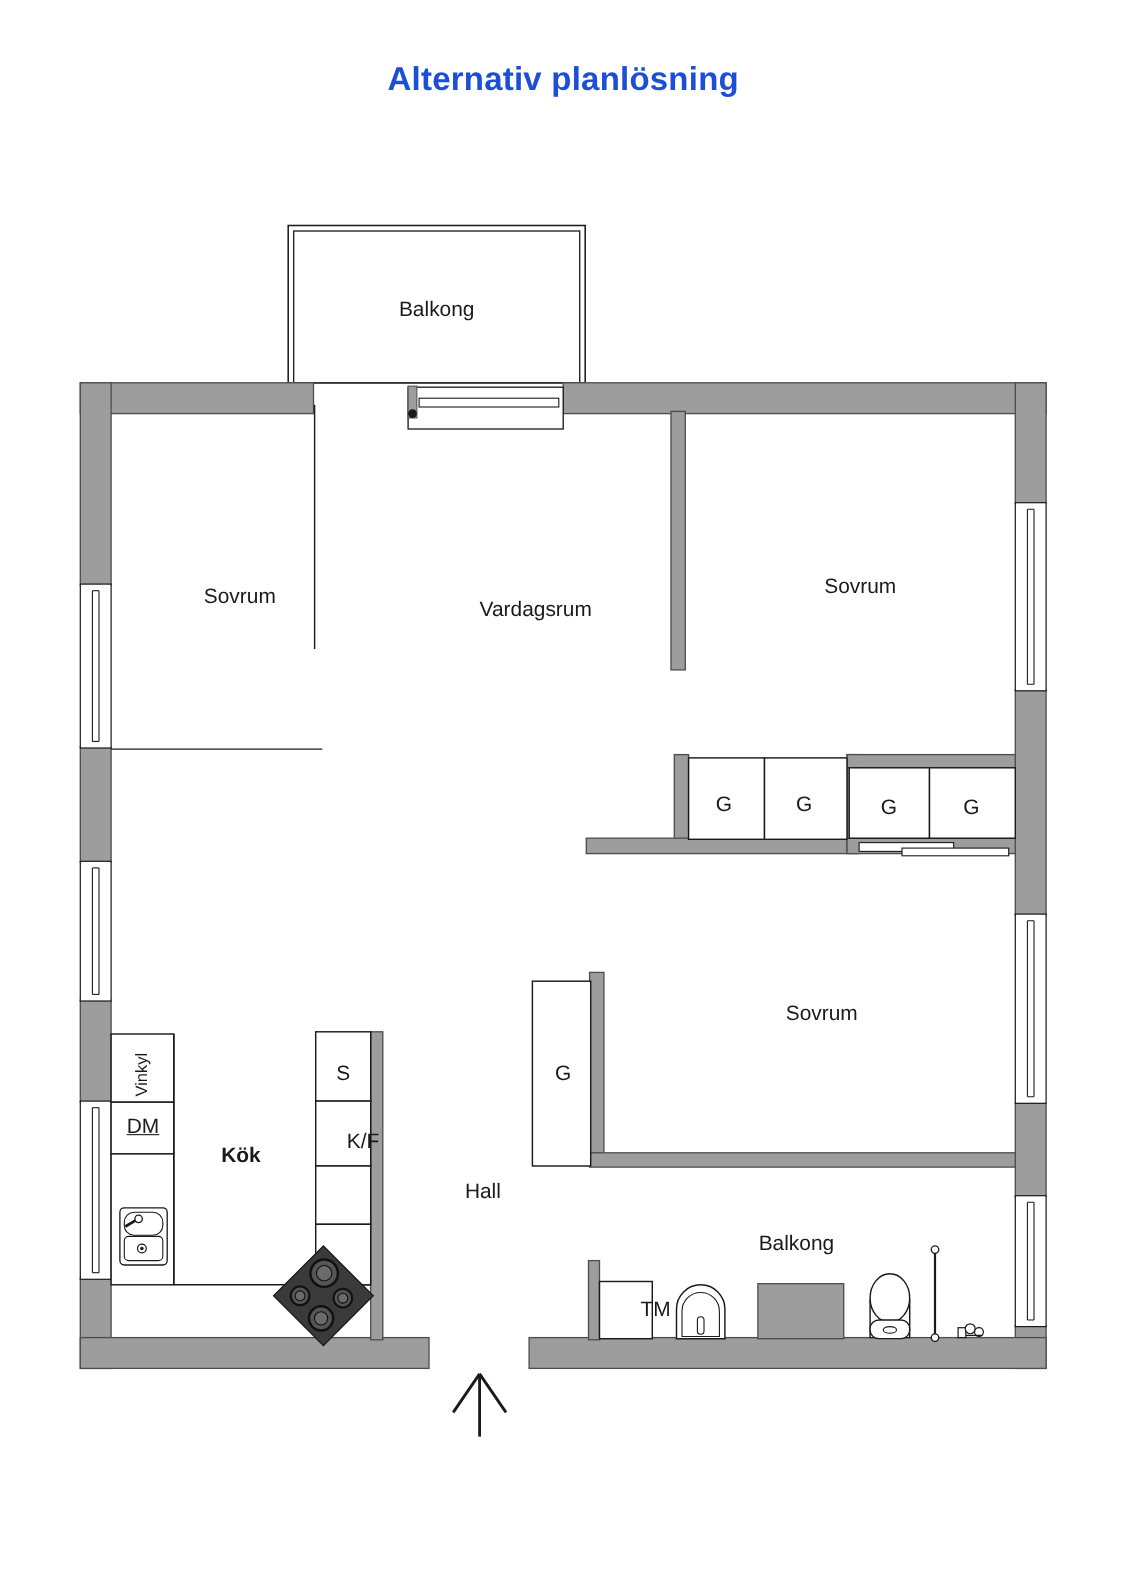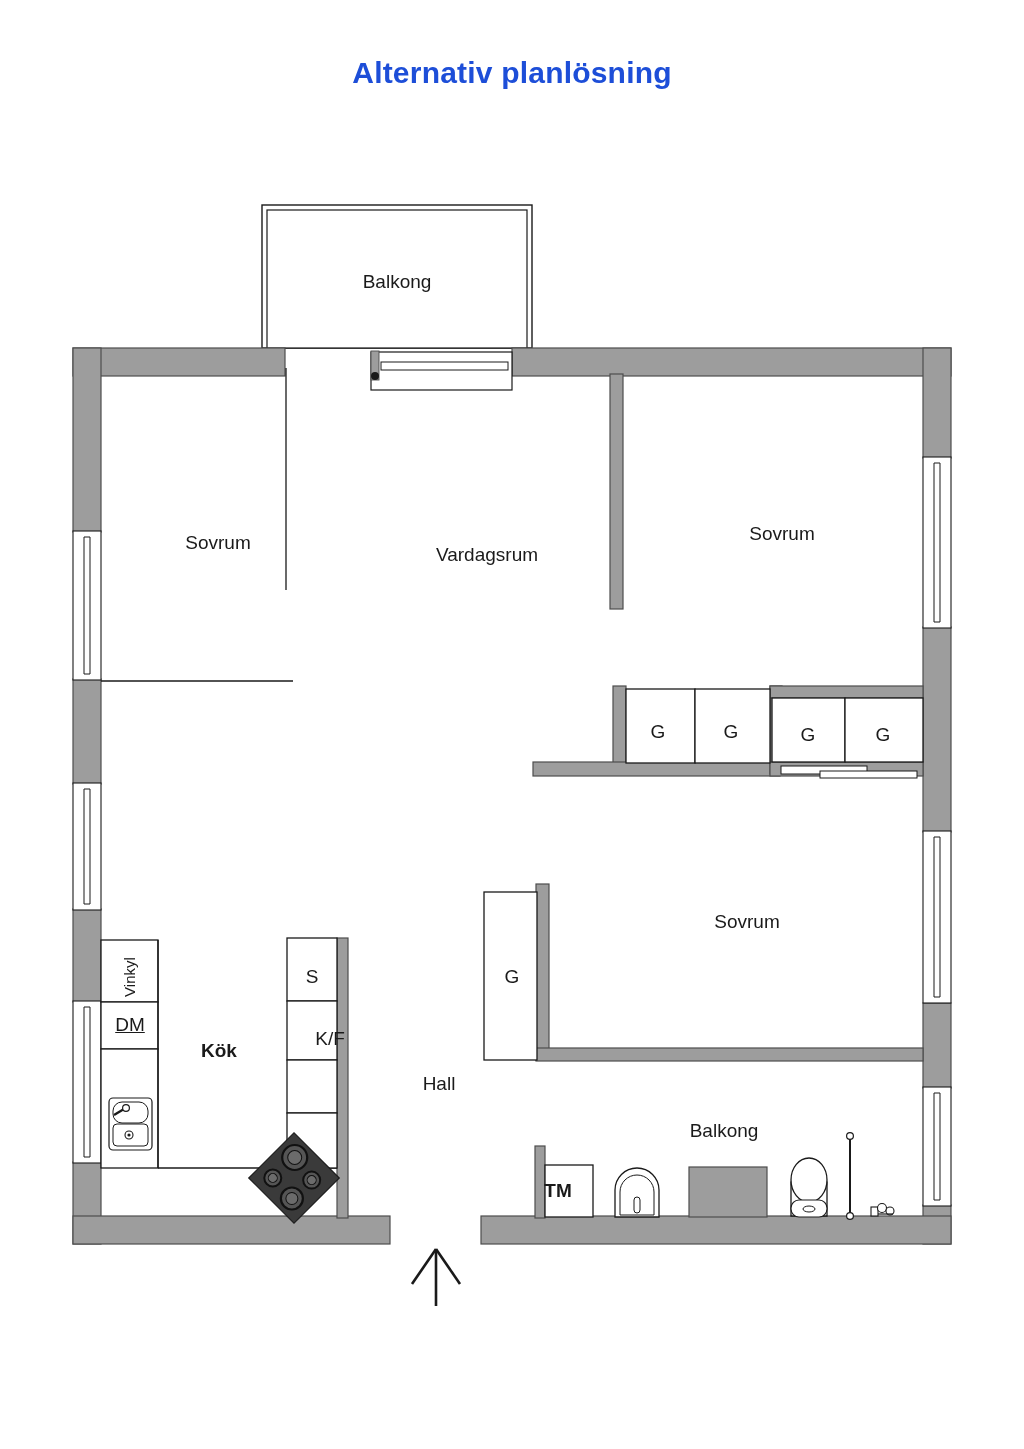--- a/index.html
+++ b/index.html
@@ -269,13 +269,13 @@
 <div class="lbl g-label" style="left:658px; top:732px;">G</div>
 <div class="lbl g-label" style="left:731px; top:732px;">G</div>
 <div class="lbl g-label" style="left:808px; top:735px;">G</div>
 <div class="lbl g-label" style="left:883px; top:735px;">G</div>
 <div class="lbl g-label" style="left:512px; top:977px;">G</div>
 
 <div class="lbl vert-label" style="left:129px; top:977px;">Vinkyl</div>
 <div class="lbl unit-label" style="left:130px; top:1025px;text-decoration:underline;">DM</div>
 <div class="lbl unit-label" style="left:312px; top:977px;">S</div>
 <div class="lbl unit-label" style="left:330px; top:1039px;">K/F</div>
-<div class="lbl unit-label" style="left:558px; top:1191px;font-weight:bold;">TM</div>
+<div class="lbl unit-label" style="left:596px; top:1191px;">TM</div>
 
 </body></html>

